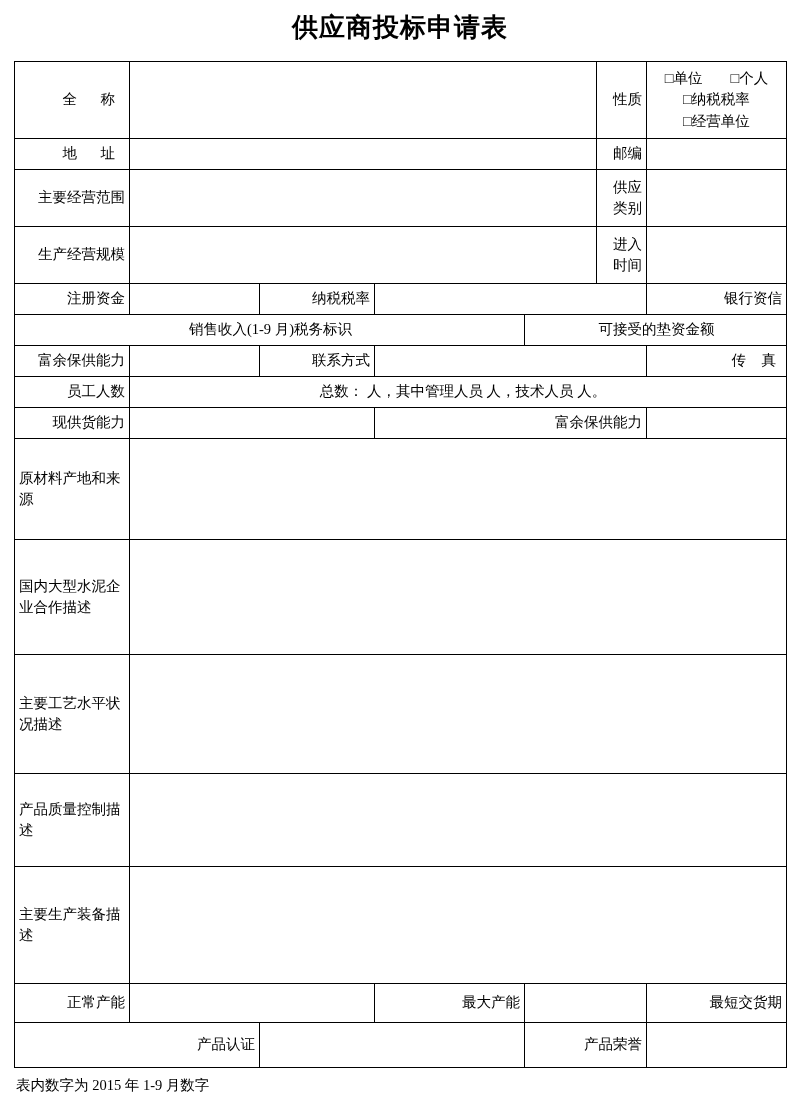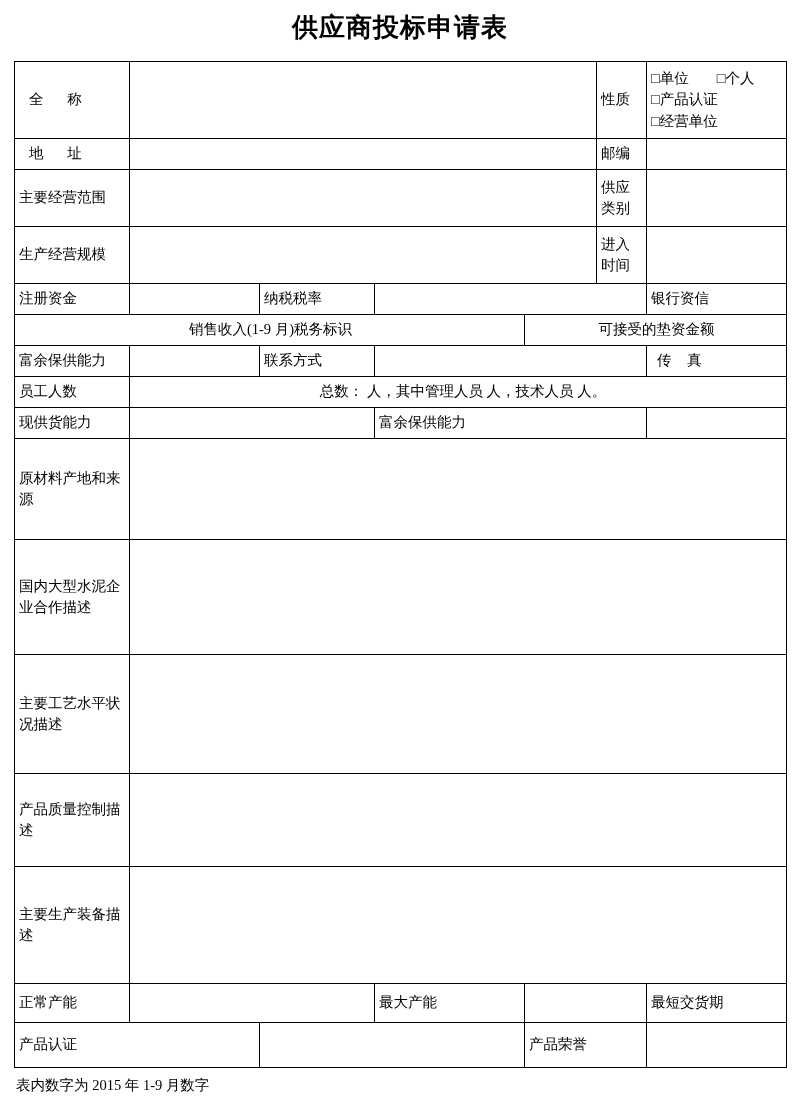--- a/index.html
+++ b/index.html
@@ -35,26 +35,26 @@
     table-layout: fixed;
   }
   table.form td {
     border: 1px solid #000000;
     font-size: 14.5px;
     padding: 2px 4px;
     vertical-align: middle;
     line-height: 1.45;
   }
   .l { text-align: center; }
-  .lbl { text-align: left; }
+  .lbl { text-align: right; }
   .sp3 { letter-spacing: 10px; text-indent: 10px; }
   .sp2 { letter-spacing: 6px; text-indent: 6px; }
   .two-line { line-height: 1.5; }
   .nature-cell {
-    text-align: left;
+    text-align: center;
     padding-left: 14px;
     line-height: 1.65;
     font-size: 14.5px;
   }
   .nature-cell .row1 span:first-child { margin-right: 28px; }
   .tall-label {
     text-align: left;
     font-size: 15px;
     line-height: 1.6;
     padding: 4px 10px;
@@ -86,21 +86,21 @@
     <tbody>
 
       <tr>
         <td class="lbl sp3" style="height:72px">全    称</td>
         <td colspan="4" class="blank"></td>
         <td class="lbl">性质</td>
         <td class="nature-cell">
           <div class="row1">
             <span>□单位</span><span>□个人</span>
           </div>
-          <div>□产品认证</div>
+          <div>□纳税税率</div>
           <div>□经营单位</div>
         </td>
       </tr>
 
       <tr>
         <td class="lbl sp3" style="height:26px">地    址</td>
         <td colspan="4" class="blank"></td>
         <td class="lbl">邮编</td>
         <td class="blank"></td>
       </tr>

